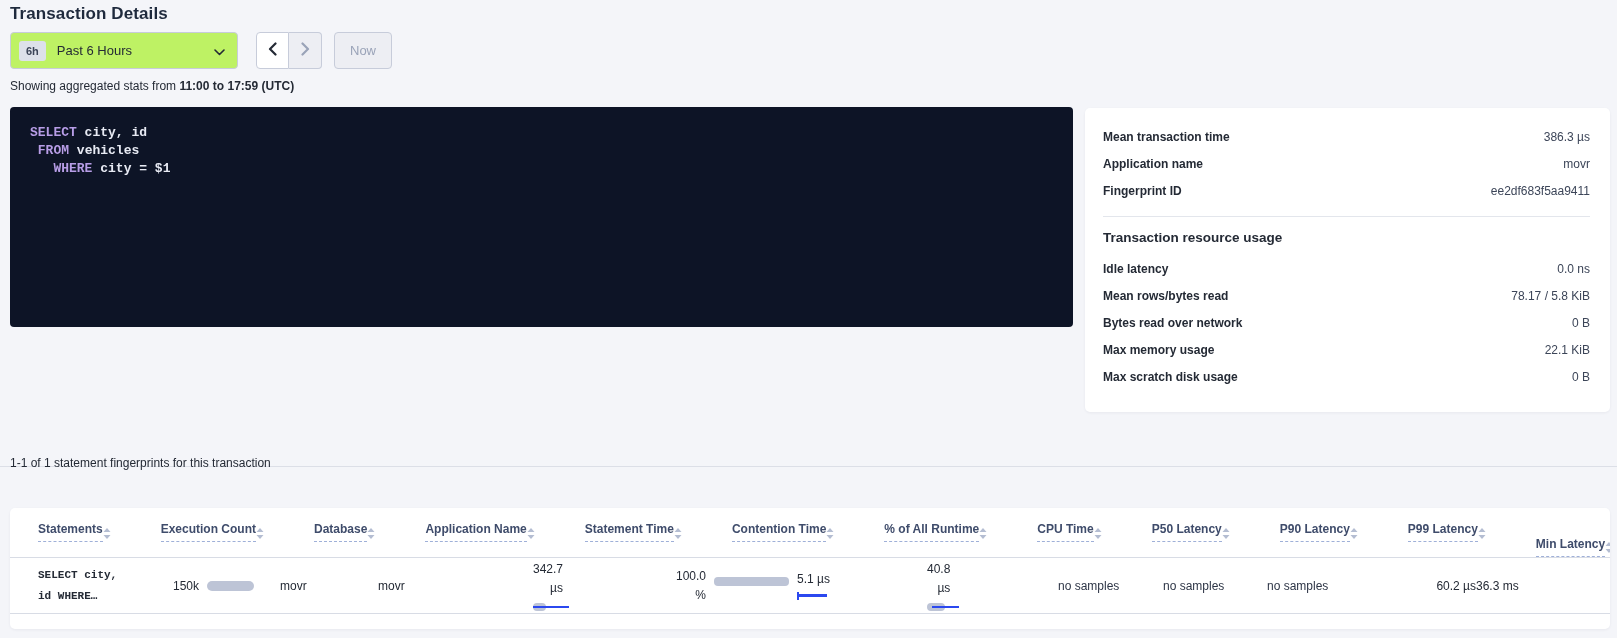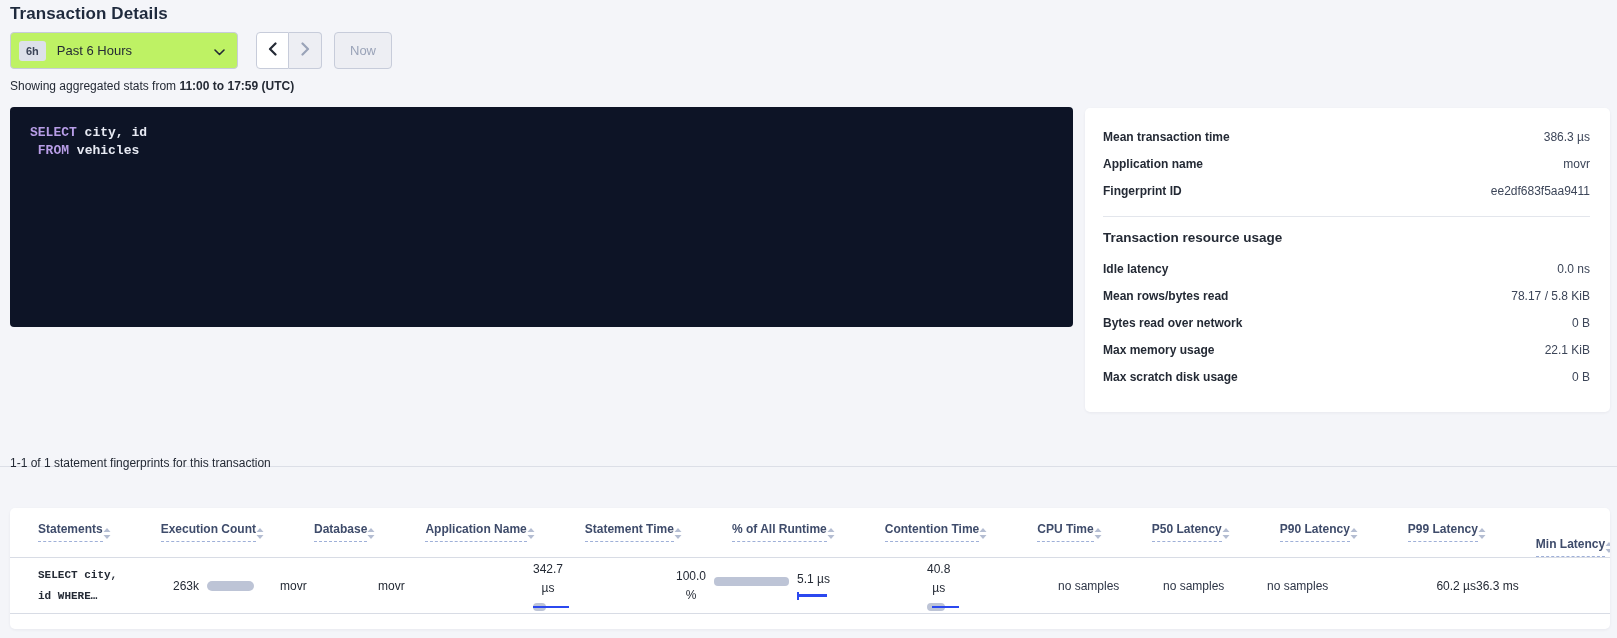--- a/index.html
+++ b/index.html
@@ -62,21 +62,21 @@
   .trow { display:flex; padding-left:28px; height:56px; border-bottom:1px solid #d8dce5; }
   .td { display:flex; flex-direction:column; justify-content:center; align-items:flex-start; font-size:12px; color:#242a35; }
   .c1{width:109px;} .c2{width:133px;} .c3{width:98px;} .c4{width:155px;} .c5{width:135px;}
   .c6{width:129px;} .c7{width:130px;} .c8{width:131px;} .c9{width:105px;} .c10{width:104px;}
   .c11{width:105px;text-align:center;} .c12{width:104px;align-items:flex-end;} .c13{flex:1;}
   .stmt-link { font-family:"Liberation Mono","DejaVu Sans Mono",monospace; font-size:11px; font-weight:700; line-height:21px; color:#242a35; cursor:pointer; white-space:pre; }
   .row-inline { flex-direction:row; align-items:center; gap:8px; }
   .bar-gray { background:#bdc4d6; border-radius:5px; }
   .exec-bar { width:47px; height:10px; }
   .runtime-bar { width:75px; height:9px; border-radius:4px; margin-top:-8px; }
-  .stack { display:flex; flex-direction:column; align-items:center; line-height:19px; }
+  .stack { display:flex; flex-direction:column; align-items:flex-end; line-height:19px; }
   .mini-bar { position:relative; width:40px; height:8px; margin-top:5px; }
   .mini-bar .pill { position:absolute; left:0; top:0; height:8px; background:#bdc4d6; border-radius:4px; }
   .mini-bar .bline { position:absolute; top:2.5px; height:2.5px; background:#2b48ef; }
   .stmt-pill { width:13px; } .stmt-line { left:0; width:36px; }
   .cpu-pill { width:18px; } .cpu-line { left:5px; width:27px; }
   .cont-bar { position:relative; width:32px; height:8px; margin-top:6px; }
   .cont-tick { position:absolute; left:0; top:0; width:1.5px; height:8px; background:#2b48ef; }
   .cont-line { position:absolute; left:0; top:2.5px; width:30px; height:2.5px; background:#2b48ef; }
   .muted { color:#2e3647; }
 </style>
@@ -117,20 +117,21 @@
   </div>
 
   <p class="stats-caption"><span>Showing aggregated stats from </span><b>11:00 to 17:59 (UTC)</b></p>
 
   <div class="sql-box">
 
       <div class="sql-line"><span></span><span class="kw">SELECT</span><span> city, id</span></div>
 
       <div class="sql-line"><span> </span><span class="kw">FROM</span><span> vehicles</span></div>
 
+      <div class="sql-line"><span>   </span><span class="kw">WHERE</span><span> city = $1</span></div>
     </div>
 
   <div class="summary-card">
     <div>
 
         <div class="kv-row">
           <span class="kv-label">Mean transaction time</span>
           <span class="kv-value">386.3 µs</span>
         </div>
 
@@ -209,29 +210,29 @@
               <path d="M4 11 L0.5 7 H7.5 Z" fill="#b4bdd2"></path>
             </svg></span>
         </div>
       <div class="th c5">
           <span class="th-label">Statement Time</span>
           <span class="sort-icon"><svg width="8" height="11" viewBox="0 0 8 11">
               <path d="M4 0 L7.5 4 H0.5 Z" fill="#b4bdd2"></path>
               <path d="M4 11 L0.5 7 H7.5 Z" fill="#b4bdd2"></path>
             </svg></span>
         </div>
+      <div class="th c7">
+          <span class="th-label">Contention Time</span>
+          <span class="sort-icon"><svg width="8" height="11" viewBox="0 0 8 11">
+              <path d="M4 0 L7.5 4 H0.5 Z" fill="#b4bdd2"></path>
+              <path d="M4 11 L0.5 7 H7.5 Z" fill="#b4bdd2"></path>
+            </svg></span>
+        </div>
       <div class="th c6">
           <span class="th-label">% of All Runtime</span>
-          <span class="sort-icon"><svg width="8" height="11" viewBox="0 0 8 11">
-              <path d="M4 0 L7.5 4 H0.5 Z" fill="#b4bdd2"></path>
-              <path d="M4 11 L0.5 7 H7.5 Z" fill="#b4bdd2"></path>
-            </svg></span>
-        </div>
-      <div class="th c7">
-          <span class="th-label">Contention Time</span>
           <span class="sort-icon"><svg width="8" height="11" viewBox="0 0 8 11">
               <path d="M4 0 L7.5 4 H0.5 Z" fill="#b4bdd2"></path>
               <path d="M4 11 L0.5 7 H7.5 Z" fill="#b4bdd2"></path>
             </svg></span>
         </div>
       <div class="th c8">
           <span class="th-label">CPU Time</span>
           <span class="sort-icon"><svg width="8" height="11" viewBox="0 0 8 11">
               <path d="M4 0 L7.5 4 H0.5 Z" fill="#b4bdd2"></path>
               <path d="M4 11 L0.5 7 H7.5 Z" fill="#b4bdd2"></path>
@@ -265,21 +266,21 @@
               <path d="M4 11 L0.5 7 H7.5 Z" fill="#b4bdd2"></path>
             </svg></span>
         </div>
     </div>
 
     <div class="trow">
       <div class="td c1">
         <span class="stmt-link"><span>SELECT city,</span><br><span>id WHERE…</span></span>
       </div>
       <div class="td c2 row-inline">
-        <span>263k</span>
+        <span>150k</span>
         <span class="bar-gray exec-bar"></span>
       </div>
       <div class="td c3">
           <span>movr</span>
         </div>
       <div class="td c4">
           <span>movr</span>
         </div>
       <div class="td c5">
         <span class="stack">

